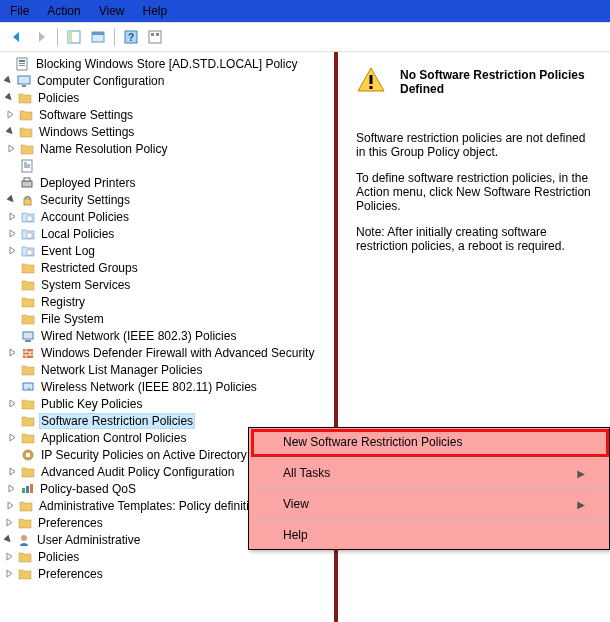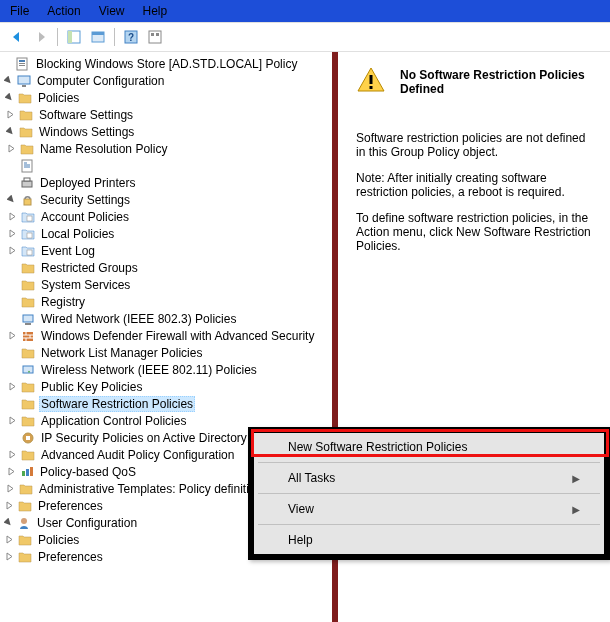--- a/index.html
+++ b/index.html
@@ -3,34 +3,34 @@
   <meta charset="utf-8">
   <style>
     * { margin: 0; padding: 0; box-sizing: border-box; }
     body { font-family: 'Segoe UI', Tahoma, sans-serif; font-size: 12px; color: #000; background: #fff; width: 610px; height: 622px; overflow: hidden; position: relative; }
     .menubar { display: flex; gap: 18px; padding: 4px 10px; background: #1d4ed8; border-bottom: 1px solid #e0e0e0; }
     .menubar span { cursor: default; }
     .toolbar { display: flex; gap: 2px; padding: 3px 6px; background: #fff; border-bottom: 1px solid #e0e0e0; align-items: center; }
     .tb-btn { width: 22px; height: 22px; display: flex; align-items: center; justify-content: center; border: 1px solid transparent; }
     .sep { width: 1px; height: 18px; background: #c0c0c0; margin: 0 3px; }
     .content { display: flex; height: calc(100% - 52px); }
-    .tree-panel { width: 338px; overflow: hidden; border-right: 6px solid #7f1d1d; padding-top: 3px; }
+    .tree-panel { width: 338px; overflow: hidden; border-right: 4px solid #7f1d1d; padding-top: 3px; }
     .detail-panel { flex: 1; padding: 14px 12px 12px 18px; overflow: hidden; position: relative; }
     .tree { list-style: none; }
     .tree ul { list-style: none; padding-left: 1px; }
     .node { display: flex; align-items: center; height: 17px; white-space: nowrap; padding: 1px 0; }
     .expander { width: 14px; height: 14px; display: inline-flex; align-items: center; justify-content: center; margin-right: 1px; }
     .icon { width: 16px; height: 16px; display: inline-flex; align-items: center; justify-content: center; margin-right: 3px; }
     .node-label { padding: 0 2px; }
     .selected .node-label { background: #cce8ff; border: 1px dotted #99d1ff; padding: 0 1px; }
     .folder-svg { fill: #f0c868; stroke: #b8964e; stroke-width: .5; }
     .warning-header { display: flex; align-items: center; gap: 14px; margin-bottom: 34px; }
     .warning-title { font-weight: bold; font-size: 12px; }
     .detail-p { margin-bottom: 12px; }
-    .context-menu { position: absolute; left: 248px; top: 427px; width: 362px; background: #e5e5e5; border: 6px solid #000000; box-shadow: 2px 2px 4px rgba(0,0,0,.25); padding: 2px; z-index: 100; }
+    .context-menu { position: absolute; left: 248px; top: 427px; width: 362px; background: #fca5a5; border: 1px solid #000000; box-shadow: 2px 2px 4px rgba(0,0,0,.25); padding: 2px; z-index: 100; }
     .ctx-highlight { border: 3px solid #e11; position: absolute; left: 251px; top: 429px; width: 358px; height: 28px; z-index: 101; pointer-events: none; }
     .ctx-item { display: flex; align-items: center; justify-content: space-between; padding: 5px 22px 5px 32px; font-size: 12px; cursor: default; }
     .ctx-sep { height: 1px; background: #c0c0c0; margin: 3px 2px; }
     .ctx-arrow { font-size: 10px; color: #555; }
   </style>
 </head>
 <body>
 
 <div class="menubar">
   <span>File</span>
@@ -289,20 +289,31 @@
                                     <path class="folder-svg" d="M1 2 L5 2 L6 3 L13 3 L13 11 L1 11 Z"></path>
                                   </svg>
                                 </span>
                                 <span class="node-label">Registry</span>
                               </div>
                             </li>
                           <li>
                               <div class="node">
                                 <span class="expander"></span>
                                 <span class="icon">
+                                  <svg width="14" height="12">
+                                    <path class="folder-svg" d="M1 2 L5 2 L6 3 L13 3 L13 11 L1 11 Z"></path>
+                                  </svg>
+                                </span>
+                                <span class="node-label">File System</span>
+                              </div>
+                            </li>
+                          <li>
+                              <div class="node">
+                                <span class="expander"></span>
+                                <span class="icon">
                                   <svg width="14" height="14">
                                     <rect x="2" y="3" width="10" height="7" fill="#d4e6f7" stroke="#4282c4"></rect>
                                     <rect x="4" y="11" width="6" height="2" fill="#888"></rect>
                                   </svg>
                                 </span>
                                 <span class="node-label">Wired Network (IEEE 802.3) Policies</span>
                               </div>
                             </li>
                           <li>
                               <div class="node">
@@ -472,21 +483,21 @@
                   <svg width="9" height="9">
                     <path d="M1 1 L8 5 L1 8 Z" fill="#595959" transform="rotate(45 4.5 4.5)"></path>
                   </svg>
                 </span>
                 <span class="icon">
                   <svg width="14" height="14">
                     <circle cx="7" cy="5" r="3" fill="#d4a078"></circle>
                     <path d="M3 13 C3 9 11 9 11 13 Z" fill="#4282c4"></path>
                   </svg>
                 </span>
-                <span class="node-label">User Configuration</span>
+                <span class="node-label">User Administrative</span>
               </div>
             <ul>
               <li>
                   <div class="node">
                     <span class="expander">
                       <svg width="9" height="9">
                         <path d="M2 1 L7 4.5 L2 8 Z" fill="none" stroke="#888"></path>
                       </svg>
                     </span>
                     <span class="icon">
@@ -522,22 +533,22 @@
   <div class="detail-panel">
     <div class="warning-header">
       <span><svg width="30" height="28" viewBox="0 0 30 28">
             <path d="M15 2 L28 25 L2 25 Z" fill="#ffd24a" stroke="#b88900" stroke-width="1"></path>
             <rect x="13.5" y="9" width="3" height="9" fill="#000"></rect>
             <rect x="13.5" y="20" width="3" height="3" fill="#000"></rect>
           </svg></span>
       <span class="warning-title">No Software Restriction Policies Defined</span>
     </div>
     <p class="detail-p">Software restriction policies are not defined in this Group Policy object.</p>
+    <p class="detail-p">To define software restriction policies, in the Action menu, click New Software Restriction Policies.</p>
     <p class="detail-p">Note: After initially creating software restriction policies, a reboot is required.</p>
-    <p class="detail-p">To define software restriction policies, in the Action menu, click New Software Restriction Policies.</p>
   </div>
 </div>
 
 <div class="context-menu">
   <div class="ctx-item">
       <span>New Software Restriction Policies</span>
     </div>
   <div class="ctx-sep"></div>
   <div class="ctx-item">
       <span>All Tasks</span>

